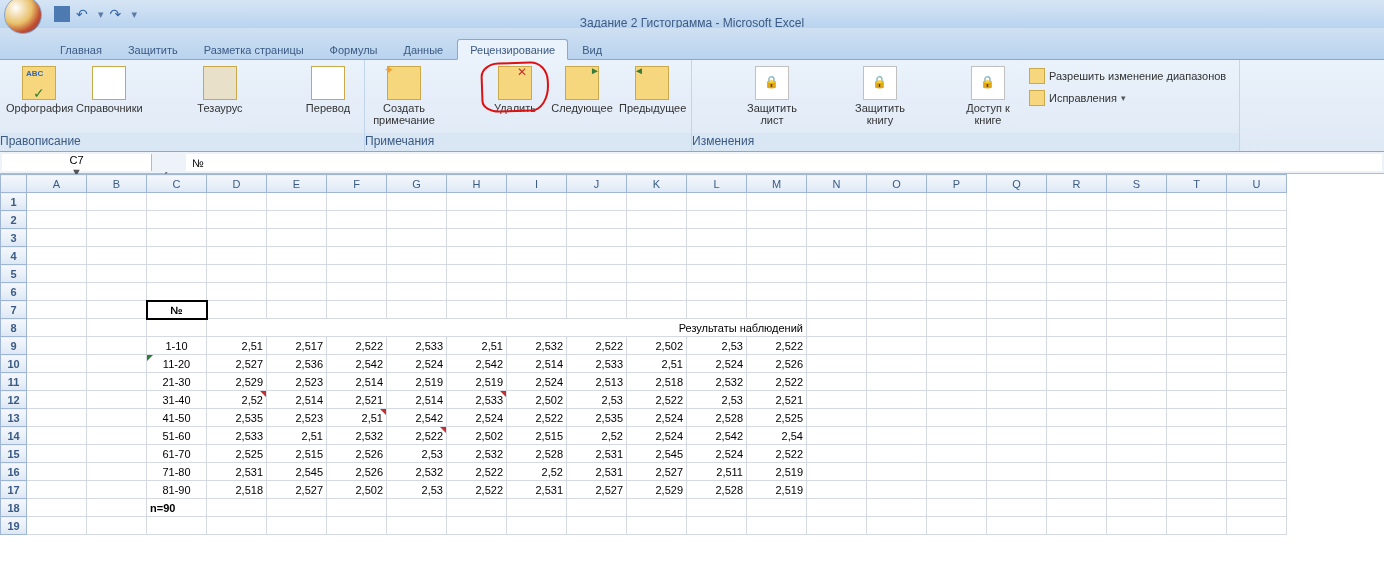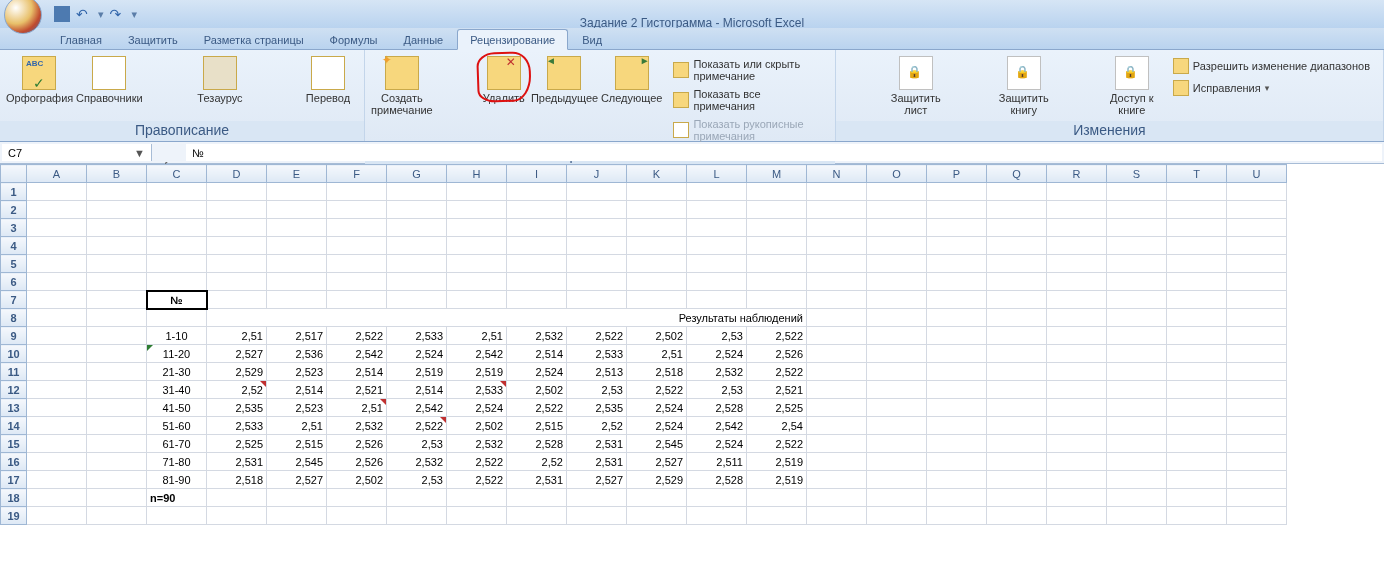--- a/index.html
+++ b/index.html
@@ -9,29 +9,29 @@
 .titlebar { height: 28px; background: linear-gradient(#d6e5f5,#b9d3ef); display: flex; align-items: center; position: relative; }
 .office-btn { width: 38px; height: 38px; margin: 2px 4px 0 4px; border-radius: 50%; background: radial-gradient(circle at 30% 30%, #fff, #e8c06a 45%, #c04a2e 70%, #3a6db0); border: 1px solid #8aa7cc; position: relative; z-index: 5; }
 .qat { display: flex; align-items: center; gap: 6px; margin-left: 8px; }
 .qat-icon { width: 16px; height: 16px; background: #6a97cc; border: 1px solid #4d7ab0; }
 .qat-icon.save { background: #4d7ab0; }
 .qat-icon.undo, .qat-icon.redo { background: transparent; border: none; color: #3366aa; font-size: 14px; }
 .qat-sep { color: #5a7da8; }
 .title-text { position: absolute; left: 50%; transform: translateX(-50%); top: 16px; color: #3b5a84; font-size: 12px; white-space: nowrap; }
 
 
-.tabstrip { height: 22px; background: linear-gradient(#cfe0f2,#b9d3ef); display: flex; align-items: flex-end; padding-left: 48px; gap: 2px; border-bottom: 1px solid #8aa7cc; position: relative; z-index: 2; }
+.tabstrip { height: 32px; background: linear-gradient(#cfe0f2,#b9d3ef); display: flex; align-items: flex-end; padding-left: 48px; gap: 2px; border-bottom: 1px solid #8aa7cc; position: relative; z-index: 2; }
 .tab { padding: 4px 12px 3px; color: #3b5a84; cursor: pointer; font-size: 11px; }
 .tab.active { background: #eaf2fb; border: 1px solid #8aa7cc; border-bottom: 1px solid #eaf2fb; border-radius: 3px 3px 0 0; margin-bottom: -1px; }
 
 
 .ribbon { height: 92px; background: linear-gradient(#eaf2fb,#dfe9f5); display: flex; border-bottom: 1px solid #8aa7cc; }
 .group { border-right: 1px solid #c3d5ea; display: flex; flex-direction: column; }
 .group-body { flex: 1; display: flex; align-items: flex-start; padding: 4px 6px 0; gap: 4px; }
-.group-label { text-align: center; font-size: 14px; color: #3b5a84; padding: 1px 0 3px; background: #d9e6f4; }
+.group-label { text-align: left; font-size: 12px; color: #3b5a84; padding: 1px 0 3px; background: #d9e6f4; }
 .big-btn { width: 66px; text-align: center; cursor: pointer; }
 .big-btn.narrow{width:60px;margin-left:44px;}
 .big-icon { width: 34px; height: 34px; margin: 2px auto 2px; background: #f7d77d; border: 1px solid #c9a94a; position: relative; }
 .big-icon.spell::after { content:"ABC"; position:absolute; top:2px; left:3px; font-size:8px; font-weight:bold; color:#3366aa; }
 .big-icon.spell::before { content:"✓"; position:absolute; bottom:-2px; left:10px; font-size:14px; color:#2e7d32; }
 .big-icon.book { background:#fff; border:1px solid #c9a94a; }
 .big-icon.thes { background:#e8e0c8; }
 .big-icon.trans { background:#fff; }
 .big-icon.comment-new { background:#f7d77d; }
 .big-icon.comment-new::after{content:"✦"; position:absolute; top:-4px; left:-4px; font-size:12px; color:#f0a030;}
@@ -48,21 +48,21 @@
 .small-btn.disabled{color:#9aa7b7;}
 .small-icon{width:16px; height:16px; background:#f7d77d; border:1px solid #c9a94a; flex-shrink:0;}
 .small-icon.ink{background:#fff;}
 
 
 .scribbled { position:relative; }
 .scribbled::before { content:""; position:absolute; top:-2px; left:-4px; right:-4px; bottom:2px; border:2px solid #d11; border-radius:18px 18px 18px 18px / 14px 20px 26px 12px; transform:rotate(-2deg); pointer-events:none;}
 
 
 .fbar { height: 22px; display: flex; border-bottom:1px solid #a7bcd6; background:#eef3fa; align-items:stretch; }
-.namebox { width: 150px; border-right:1px solid #a7bcd6; display:flex; align-items:center; padding:0 6px; background:#fff; margin:2px; justify-content:space-between;}
+.namebox { width: 150px; border-right:1px solid #a7bcd6; display:flex; align-items:center; padding:0 6px; background:#fff; margin:2px; justify-content:space-between;flex-direction:column;}
 .namebox span{font-size:11px;}
 .namebox-dd{color:#555; font-size:9px;}
 .fx { width:30px; display:flex; align-items:center; justify-content:center; color:#555; border-right:1px solid #a7bcd6;margin-top:24px;}
 .formula-input{flex:1; display:flex; align-items:center; padding:0 6px; background:#fff; margin:2px; font-size:11px;}
 
 
 .grid-wrap { height: 398px; overflow:auto; position:relative; }
 table.sheet{border-collapse:collapse; table-layout:fixed;}
 .colhead th { position:sticky; top:0; height:18px; background:linear-gradient(#f5f8fc,#dde8f5); border:1px solid #9fb7d4; font-weight:normal; color:#3b5a84; font-size:11px; text-align:center; z-index:2;}
 .colhead th.first{width:26px; left:0; z-index:4;}
@@ -129,41 +129,27 @@
     <div class="group-body">
       <div class="big-btn">
           <div class="big-icon comment-new"></div>
           <div class="btn-label">Создать примечание</div>
         </div>
       <div class="big-btn narrow scribbled">
           <div class="big-icon comment-del"></div>
           <div class="btn-label">Удалить</div>
         </div>
       <div class="big-btn">
+          <div class="big-icon comment-next"></div>
+          <div class="btn-label">Следующее</div>
+        </div>
+      <div class="big-btn">
           <div class="big-icon comment-prev"></div>
           <div class="btn-label">Предыдущее</div>
         </div>
-      <div class="big-btn">
-          <div class="big-icon comment-next"></div>
-          <div class="btn-label">Следующее</div>
-        </div>
-      <div class="vlist">
-        <div class="small-btn">
-            <div class="small-icon"></div>
-            <span>Показать или скрыть примечание</span>
-          </div>
-        <div class="small-btn">
-            <div class="small-icon"></div>
-            <span>Показать все примечания</span>
-          </div>
-        <div class="small-btn disabled">
-            <div class="small-icon ink"></div>
-            <span>Показать рукописные примечания</span>
-          </div>
-      </div>
     </div>
     <div class="group-label">Примечания</div>
   </div>
 
   <div class="group" style="flex:0 0 auto;">
     <div class="group-body">
       <div class="big-btn narrow">
           <div class="big-icon protect-sheet"></div>
           <div class="btn-label">Защитить лист</div>
         </div>

